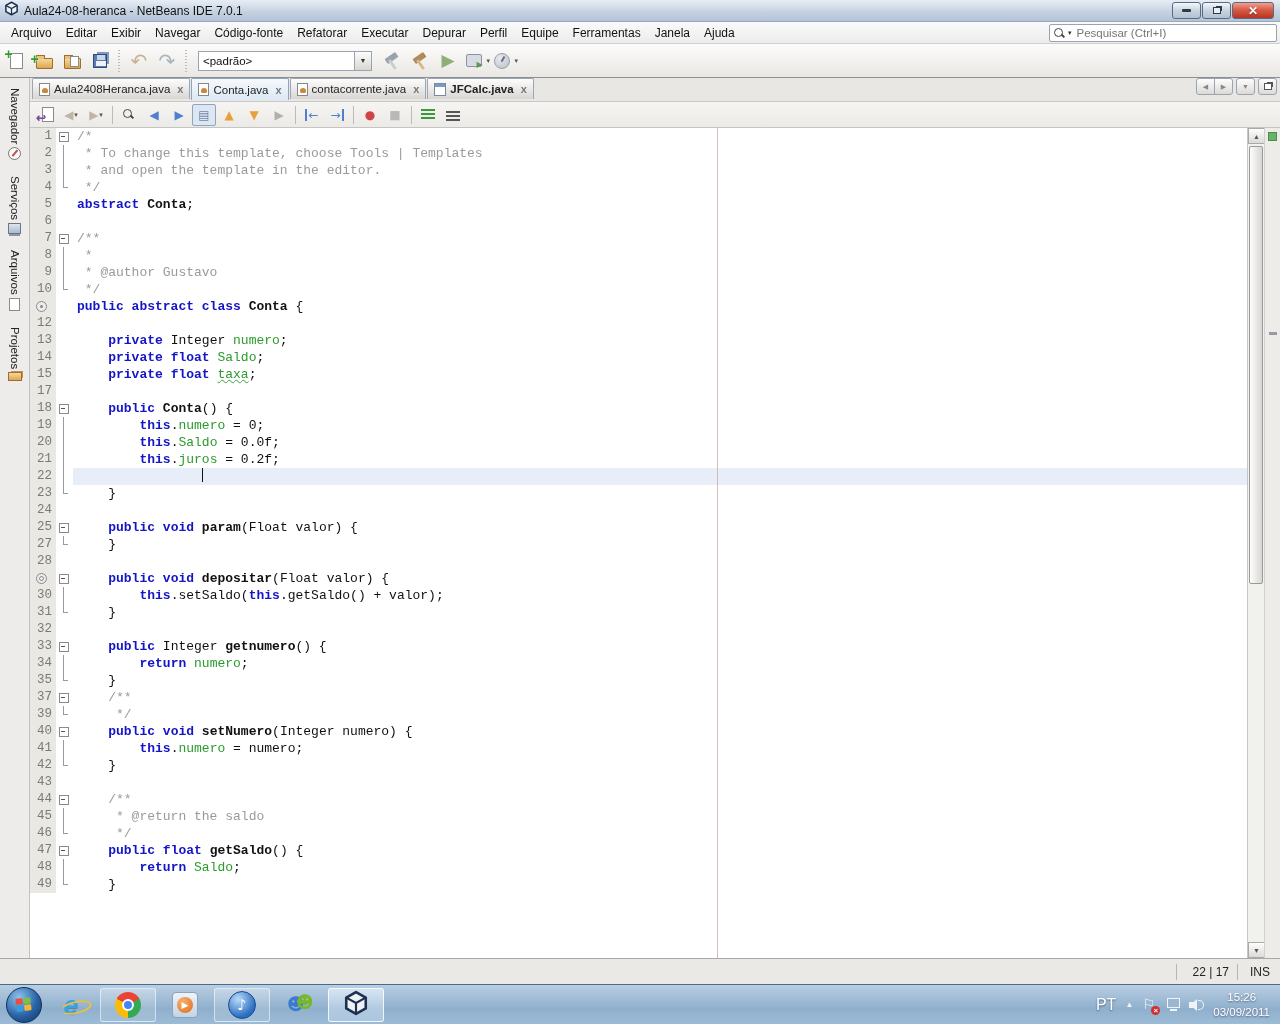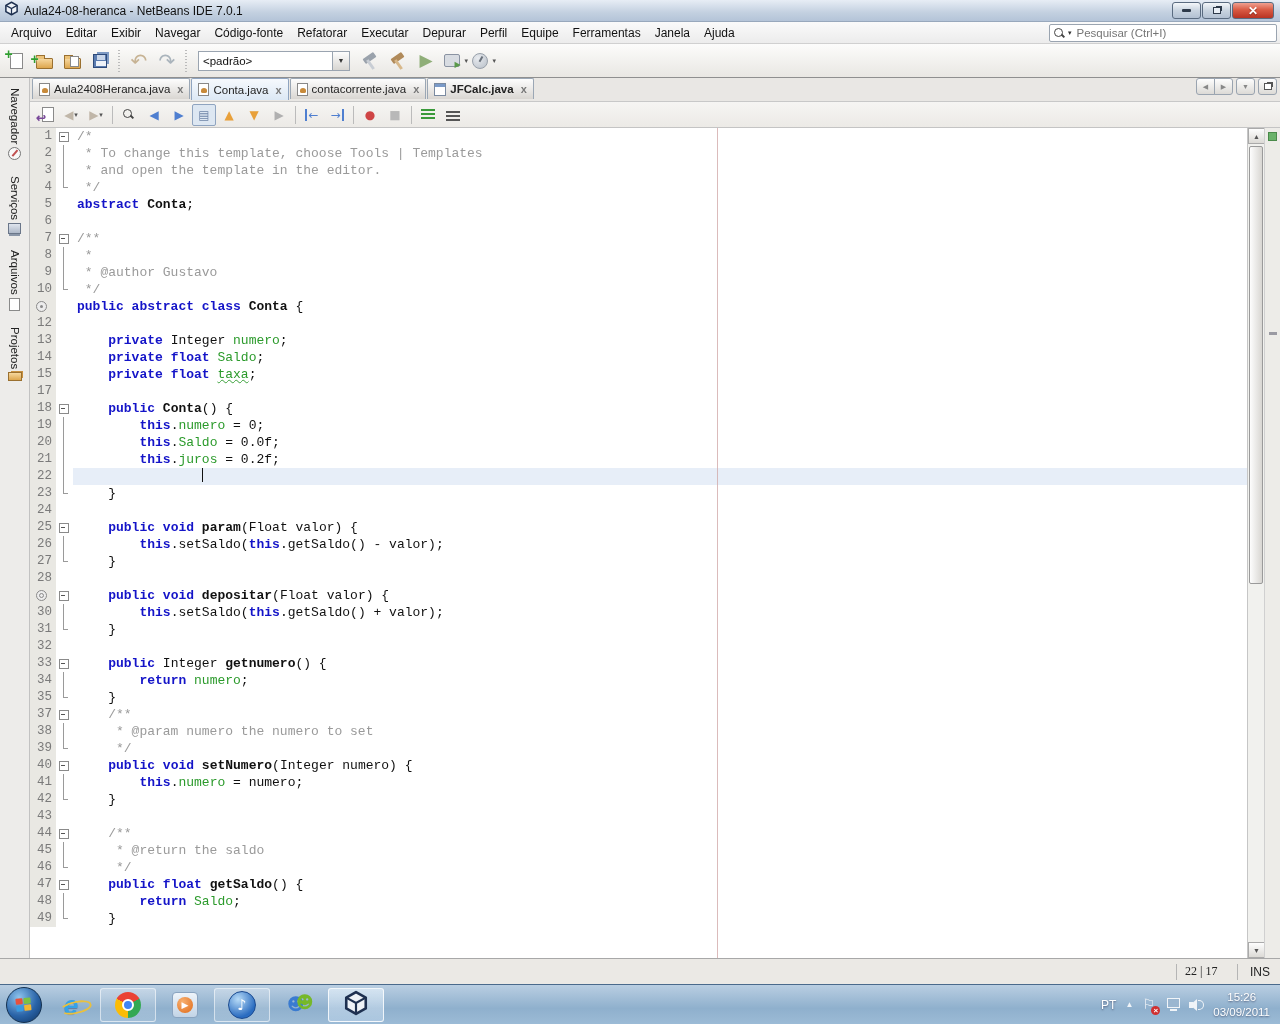--- a/index.html
+++ b/index.html
@@ -32,21 +32,21 @@
   .mag-caret{font-size:7px;color:#333;margin-right:3px;}
 
   
   .toolbar{height:34px;background:linear-gradient(#fcfcfb,#e9e7e3);border-bottom:1px solid #8f8f8f;
     display:flex;align-items:center;padding-left:2px;}
   .tgrip{width:7px;height:22px;margin:0 2px;background:repeating-linear-gradient(#bbb 0 1px,transparent 1px 3px);
     background-size:2px 100%;background-repeat:repeat-y;background-position:2px 0;}
   .tbtn{width:28px;height:28px;display:flex;align-items:center;justify-content:center;border-radius:3px;position:relative;}
   .tbtn .glyph{font-family:"DejaVu Sans",sans-serif;line-height:1;}
   .tcaret{font-size:7px;color:#555;margin-left:1px;}
-  .combo{width:152px;height:20px;border:1px solid #9aa4b0;background:#fff;display:flex;align-items:center;margin:0 6px;}
+  .combo{width:174px;height:20px;border:1px solid #9aa4b0;background:#fff;display:flex;align-items:center;margin:0 6px;}
   .combo .cval{flex:1;font-size:11.5px;padding-left:4px;color:#111;}
   .combo .cbtn{width:17px;height:100%;background:linear-gradient(#fdfdfd,#d8d6d2);border-left:1px solid #9aa4b0;
     display:flex;align-items:center;justify-content:center;font-size:7px;color:#333;}
 
   
   .icn{position:relative;width:24px;height:24px;display:flex;align-items:center;justify-content:center;}
   .pgic{width:13px;height:16px;background:#fff;border:1px solid #8a8a8a;position:relative;}
   .badge-plus::after{content:"+";position:absolute;left:-6px;top:-8px;color:#2f9e2f;font-weight:bold;font-size:14px;text-shadow:0 0 2px #fff;}
   .fldic{width:17px;height:11px;background:linear-gradient(#f6d79e,#dda64e);border:1px solid #9a7030;border-radius:1px;position:relative;margin-top:5px;}
   .fldic::before{content:"";position:absolute;top:-4px;left:-1px;width:7px;height:3px;background:#ecc277;border:1px solid #9a7030;border-bottom:none;}
@@ -143,21 +143,21 @@
   .sb-thumb{position:absolute;left:1px;top:18px;height:438px;width:14px;border:1px solid #9a9a9a;border-radius:2px;
     background:linear-gradient(90deg,#fdfdfd,#d8d6d2);}
   .errstripe{position:absolute;top:0;bottom:0;right:0;width:16px;background:#edece8;border-left:1px solid #d0d0d0;z-index:4;}
   .err-ok{position:absolute;top:4px;left:3px;width:9px;height:9px;background:#6ab26a;border:1px solid #4a8a4a;}
   .err-mark{position:absolute;top:204px;left:4px;width:8px;height:3px;background:#9a9aa2;}
 
   
   .statusbar{height:26px;background:#ebe9e5;border-top:1px solid #a8a8a8;display:flex;align-items:center;font-size:12px;color:#222;}
   .statusbar .fill{flex:1;}
   .ssep{width:1px;height:16px;background:#b5b5b5;margin:0 8px;}
-  .spos{min-width:44px;text-align:left;font-family:Liberation Serif, serif;}
+  .spos{min-width:44px;text-align:right;}
   .smode{min-width:28px;text-align:center;margin-right:6px;}
 
   
   .taskbar{height:40px;background:linear-gradient(#b9cee2,#8fb0cd 60%,#9cbbd6);border-top:1px solid #4a6a8c;
     display:flex;align-items:center;padding:0 6px;gap:6px;}
   .orb{width:36px;height:36px;border-radius:50%;background:radial-gradient(circle at 35% 28%,#8ec4ee,#2a64a8 55%,#0e3464);
     border:1px solid #123050;display:flex;align-items:center;justify-content:center;}
   .winflag{width:16px;height:14px;display:grid;grid-template-columns:7px 7px;grid-template-rows:6px 6px;gap:1px;transform:rotate(-6deg);}
   .winflag i{border-radius:1px;display:block;}
   .wf1{background:#e8503c;}.wf2{background:#7cc143;}.wf3{background:#3a9ae0;}.wf4{background:#f2b630;}
@@ -173,21 +173,21 @@
     display:flex;align-items:center;justify-content:center;}
   .wmp-ic .dot{width:16px;height:16px;border-radius:50%;background:radial-gradient(circle at 35% 30%,#f8b070,#e06a18);
     color:#fff;font-size:9px;display:flex;align-items:center;justify-content:center;font-family:"DejaVu Sans",sans-serif;}
   .itunes-ic{width:28px;height:28px;border-radius:50%;background:radial-gradient(circle at 35% 28%,#b8dcf8,#2a6cc0 70%);
     border:1px solid #1a4a90;color:#fff;font-size:15px;display:flex;align-items:center;justify-content:center;font-family:"DejaVu Sans",sans-serif;}
   .msn-ic{position:relative;width:26px;height:26px;font-family:"DejaVu Sans",sans-serif;}
   .msn-ic b{position:absolute;font-size:17px;line-height:1;font-weight:normal;}
   .msn-b{color:#3a7bd0;left:1px;top:4px;}
   .msn-g{color:#76b82a;left:10px;top:2px;}
   .tray{margin-left:auto;display:flex;align-items:center;gap:9px;color:#fff;}
-  .tray .txt{font-size:12px;text-shadow:0 1px 2px rgba(0,0,40,.5);}
+  .tray .txt{font-size:16px;text-shadow:0 1px 2px rgba(0,0,40,.5);}
   .tri-up{font-size:8px;color:#f0f4f8;}
   .flag-ic{position:relative;width:14px;height:15px;}
   .flag-ic::before{content:"⚐";color:#f4f6f8;font-size:14px;line-height:1;position:absolute;left:0;top:0;font-family:"DejaVu Sans",sans-serif;}
   .flag-ic::after{content:"×";position:absolute;right:-4px;bottom:-3px;width:9px;height:9px;border-radius:50%;background:#d03030;
     color:#fff;font-size:8px;line-height:9px;text-align:center;font-weight:bold;}
   .net-ic{position:relative;width:15px;height:13px;}
   .net-ic::before{content:"";position:absolute;right:0;top:0;width:11px;height:8px;border:1.5px solid #f0f4f8;background:#9ab6d0;}
   .net-ic::after{content:"";position:absolute;right:3px;bottom:0;width:7px;height:2px;background:#f0f4f8;}
   .vol-ic{position:relative;width:15px;height:14px;}
   .vol-ic::before{content:"";position:absolute;left:0;top:4px;width:4px;height:6px;background:#f0f4f8;}
@@ -532,25 +532,20 @@
               <div class="num">24</div>
               <div class="fold "></div>
               <div class="code"></div>
             </div>
             <div class="row">
               <div class="num">25</div>
               <div class="fold s"></div>
               <div class="code"><span>    </span><span class="k">public void</span><span> </span><span class="d">param</span><span>(Float valor) {</span></div>
             </div>
             <div class="row">
-              <div class="num">26</div>
-              <div class="fold m"></div>
-              <div class="code"><span>        </span><span class="k">this</span><span>.setSaldo(</span><span class="k">this</span><span>.getSaldo() - valor);</span></div>
-            </div>
-            <div class="row">
               <div class="num">27</div>
               <div class="fold e"></div>
               <div class="code"><span>    }</span></div>
             </div>
             <div class="row">
               <div class="num">28</div>
               <div class="fold "></div>
               <div class="code"></div>
             </div>
             <div class="row">
@@ -585,25 +580,20 @@
             </div>
             <div class="row">
               <div class="num">35</div>
               <div class="fold e"></div>
               <div class="code"><span>    }</span></div>
             </div>
             <div class="row">
               <div class="num">37</div>
               <div class="fold s"></div>
               <div class="code"><span class="c">    /**</span></div>
-            </div>
-            <div class="row">
-              <div class="num">38</div>
-              <div class="fold m"></div>
-              <div class="code"><span class="c">     * @param numero the numero to set</span></div>
             </div>
             <div class="row">
               <div class="num">39</div>
               <div class="fold e"></div>
               <div class="code"><span class="c">     */</span></div>
             </div>
             <div class="row">
               <div class="num">40</div>
               <div class="fold s"></div>
               <div class="code"><span>    </span><span class="k">public void</span><span> </span><span class="d">setNumero</span><span>(Integer numero) {</span></div>

